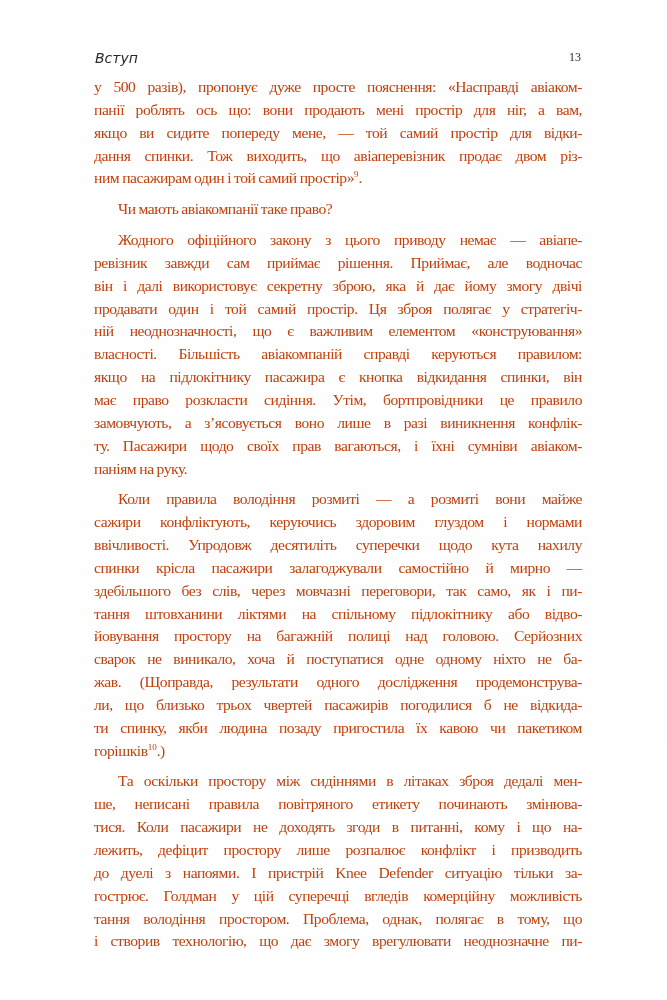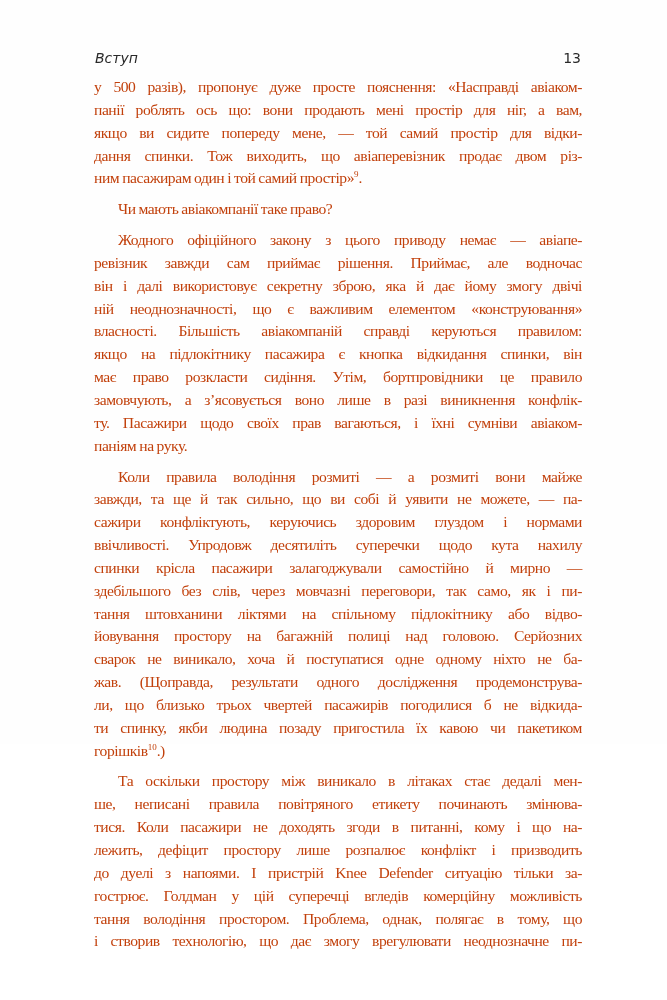--- a/index.html
+++ b/index.html
@@ -3,21 +3,21 @@
 <meta charset="utf-8">
 <style>
   html, body { margin: 0; padding: 0; background: #ffffff; }
   body { width: 667px; height: 1000px; position: relative; overflow: hidden; }
   .page { position: absolute; left: 0; top: 0; width: 667px; height: 744px; background: #fefefe; }
   .running-head {
     position: absolute; left: 95px; top: 50px; width: 486px; height: 20px;
     font-family: "DejaVu Sans", sans-serif; font-size: 14px; color: #2a2a2a;
   }
   .running-head .title { position: absolute; left: 0; top: 0; font-style: italic; font-size: 14px; }
-  .running-head .num { position: absolute; right: 0; top: 0; font-size: 14px; }
+  .running-head .num { position: absolute; right: 0; top: 0; font-size: 12px; font-family: Liberation Serif, serif; }
   .body {
     position: absolute; left: 94px; top: 76px; width: 488px;
     font-family: Liberation Serif, serif; font-size: 15.6px; line-height: 22.85px;
     color: #c2410c;
   }
   .line { display: block; white-space: nowrap; text-align: justify; text-align-last: justify; height: 22.85px; overflow: visible; }
   .line.last { text-align-last: left; }
   .line.indent { padding-left: 24px; margin-top: 8px; }
   .line .txt { letter-spacing: -0.45px; word-spacing: -0.5px; }
   sup { font-size: 9px; line-height: 0; vertical-align: super; }
@@ -38,45 +38,45 @@
         <span class="line"><span class="txt">дання спинки. Тож виходить, що авіаперевізник продає двом різ-</span></span>
         <span class="line last"><span class="txt">ним пасажирам один і той самий простір»</span><sup>9</sup><span class="txt">.</span></span>
       </div>
       <div>
         <span class="line indent last"><span class="txt">Чи мають авіакомпанії таке право?</span></span>
       </div>
       <div>
         <span class="line indent"><span class="txt">Жодного офіційного закону з цього приводу немає — авіапе-</span></span>
         <span class="line"><span class="txt">ревізник завжди сам приймає рішення. Приймає, але водночас</span></span>
         <span class="line"><span class="txt">він і далі використовує секретну зброю, яка й дає йому змогу двічі</span></span>
+        <span class="line"><span class="txt">продавати один і той самий простір. Ця зброя полягає у стратегіч-</span></span>
         <span class="line"><span class="txt">ній неоднозначності, що є важливим елементом «конструювання»</span></span>
         <span class="line"><span class="txt">власності. Більшість авіакомпаній справді керуються правилом:</span></span>
         <span class="line"><span class="txt">якщо на підлокітнику пасажира є кнопка відкидання спинки, він</span></span>
         <span class="line"><span class="txt">має право розкласти сидіння. Утім, бортпровідники це правило</span></span>
         <span class="line"><span class="txt">замовчують, а з’ясовується воно лише в разі виникнення конфлік-</span></span>
         <span class="line"><span class="txt">ту. Пасажири щодо своїх прав вагаються, і їхні сумніви авіаком-</span></span>
         <span class="line last"><span class="txt">паніям на руку.</span></span>
       </div>
       <div>
         <span class="line indent"><span class="txt">Коли правила володіння розмиті — а розмиті вони майже</span></span>
-        <span class="line"><span class="txt">завжди, та ще й так сильно, що ви собі й уявити не можете, — па-</span></span>
         <span class="line"><span class="txt">сажири конфліктують, керуючись здоровим глуздом і нормами</span></span>
         <span class="line"><span class="txt">ввічливості. Упродовж десятиліть суперечки щодо кута нахилу</span></span>
         <span class="line"><span class="txt">спинки крісла пасажири залагоджували самостійно й мирно —</span></span>
         <span class="line"><span class="txt">здебільшого без слів, через мовчазні переговори, так само, як і пи-</span></span>
         <span class="line"><span class="txt">тання штовханини ліктями на спільному підлокітнику або відво-</span></span>
         <span class="line"><span class="txt">йовування простору на багажній полиці над головою. Серйозних</span></span>
         <span class="line"><span class="txt">сварок не виникало, хоча й поступатися одне одному ніхто не ба-</span></span>
         <span class="line"><span class="txt">жав. (Щоправда, результати одного дослідження продемонструва-</span></span>
         <span class="line"><span class="txt">ли, що близько трьох чвертей пасажирів погодилися б не відкида-</span></span>
         <span class="line"><span class="txt">ти спинку, якби людина позаду пригостила їх кавою чи пакетиком</span></span>
         <span class="line last"><span class="txt">горішків</span><sup>10</sup><span class="txt">.)</span></span>
       </div>
       <div>
-        <span class="line indent"><span class="txt">Та оскільки простору між виникало в літаках стає дедалі мен-</span></span>
+        <span class="line indent"><span class="txt">Та оскільки простору між сидіннями в літаках зброя дедалі мен-</span></span>
         <span class="line"><span class="txt">ше, неписані правила повітряного етикету починають змінюва-</span></span>
         <span class="line"><span class="txt">тися. Коли пасажири не доходять згоди в питанні, кому і що на-</span></span>
         <span class="line"><span class="txt">лежить, дефіцит простору лише розпалює конфлікт і призводить</span></span>
         <span class="line"><span class="txt">до дуелі з напоями. І пристрій Knee Defender ситуацію тільки за-</span></span>
         <span class="line"><span class="txt">гострює. Голдман у цій суперечці вгледів комерційну можливість</span></span>
         <span class="line"><span class="txt">тання володіння простором. Проблема, однак, полягає в тому, що</span></span>
         <span class="line"><span class="txt">і створив технологію, що дає змогу врегулювати неоднозначне пи-</span></span>
       </div>
     </div>
 </div>

